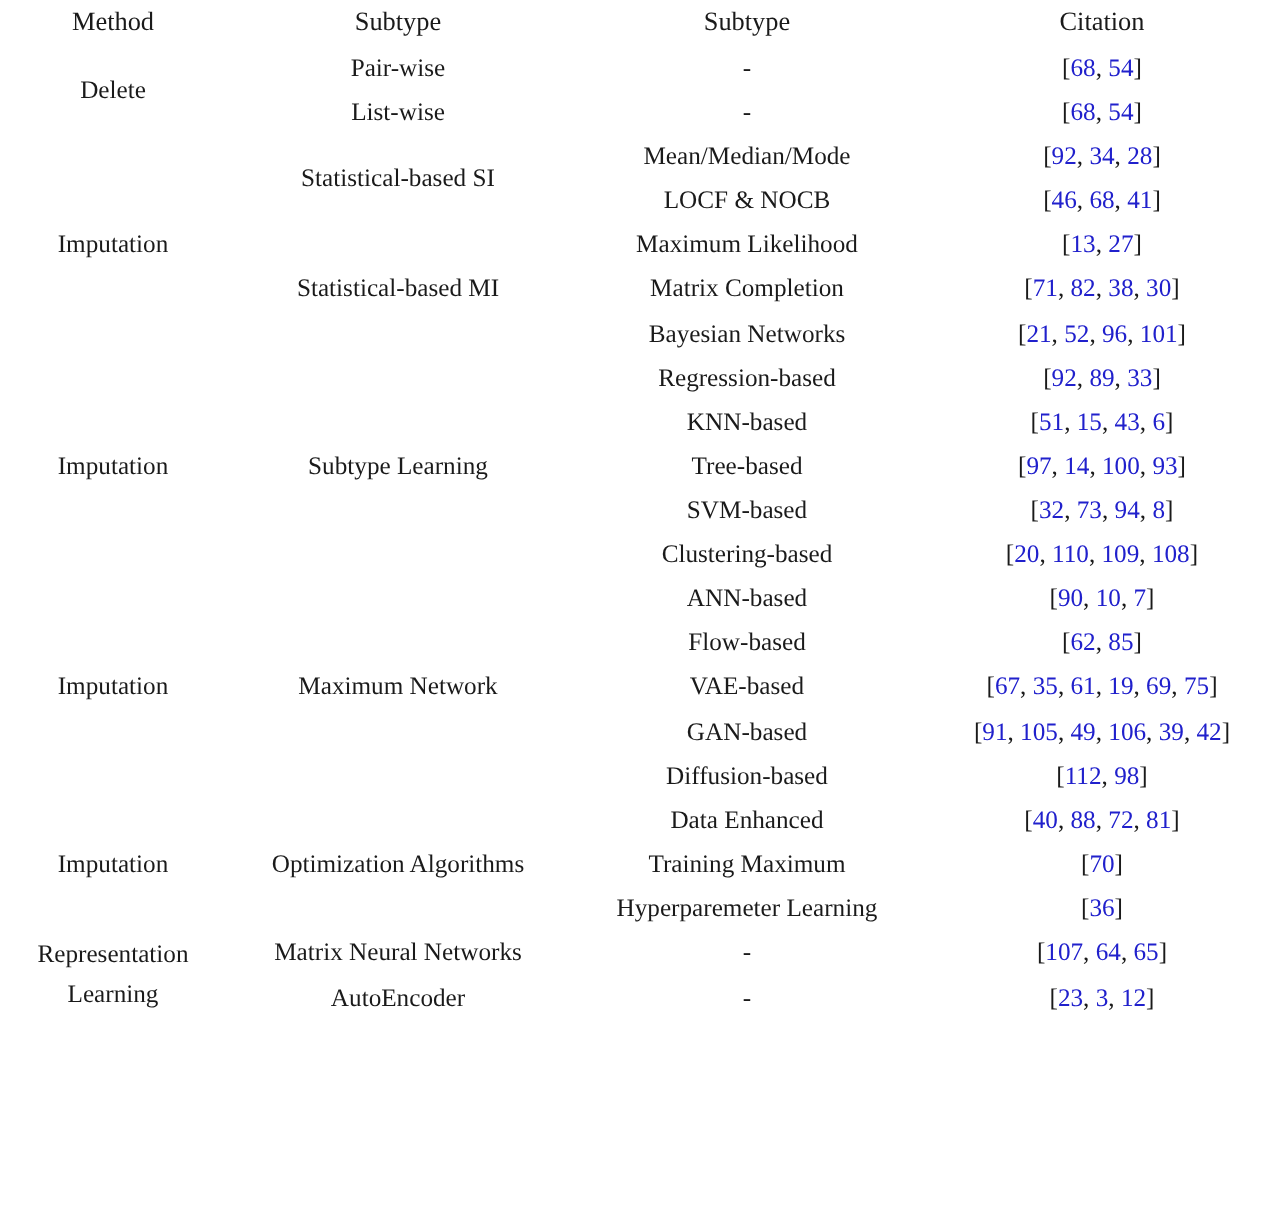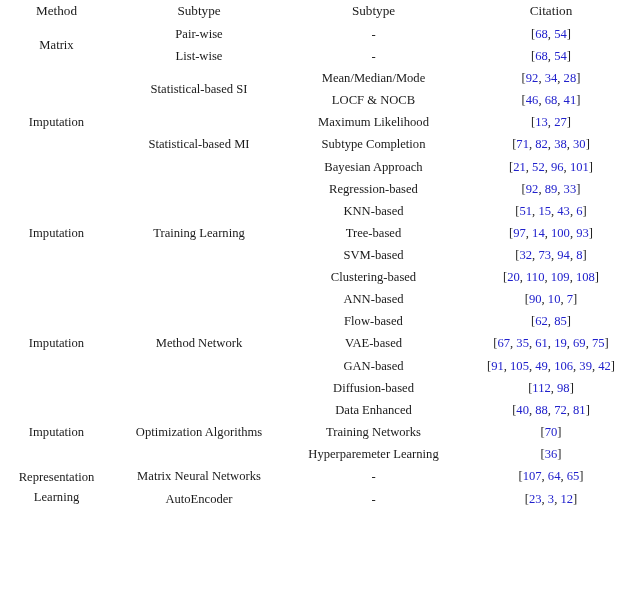--- a/index.html
+++ b/index.html
@@ -84,21 +84,21 @@
         <col class="c4">
     </colgroup>
     <tbody id="table-body">
         <tr>
           <td class="hdr hr-top-outer hr-bot-dbl vl-outer-l vl-dbl-r">Method</td>
           <td class="hdr hr-top-outer hr-bot-dbl vl-dbl-r">Subtype</td>
           <td class="hdr hr-top-outer hr-bot-dbl vl-dbl-r">Subtype</td>
           <td class="hdr hr-top-outer hr-bot-dbl vl-outer-r">Citation</td>
         </tr>
         <tr>
-          <td rowspan="2" class="rowlabel vl-outer-l vl-dbl-r hr-bot-dbl">Matrix</td>
+          <td rowspan="2" class="rowlabel vl-outer-l vl-dbl-r hr-bot-dbl">Delete</td>
           <td class="vl-dbl-r hr-bot-thin">Pair-wise</td>
           <td class="vl-dbl-r hr-bot-thin">-</td>
           <td class="cite vl-outer-r hr-bot-thin"><span class="brk">[</span>68<span class="sep">,</span> 54<span class="brk">]</span></td>
         </tr>
         <tr>
           <td class="vl-dbl-r hr-bot-dbl">List-wise</td>
           <td class="vl-dbl-r hr-bot-dbl">-</td>
           <td class="cite vl-outer-r hr-bot-dbl"><span class="brk">[</span>68<span class="sep">,</span> 54<span class="brk">]</span></td>
         </tr>
         <tr>
@@ -110,30 +110,30 @@
         <tr>
           <td class="vl-dbl-r hr-bot-thin">LOCF &amp; NOCB</td>
           <td class="cite vl-outer-r hr-bot-thin"><span class="brk">[</span>46<span class="sep">,</span> 68<span class="sep">,</span> 41<span class="brk">]</span></td>
         </tr>
         <tr>
           <td rowspan="3" class="rowlabel vl-dbl-r hr-bot-thin">Statistical-based MI</td>
           <td class="vl-dbl-r hr-bot-thin">Maximum Likelihood</td>
           <td class="cite vl-outer-r hr-bot-thin"><span class="brk">[</span>13<span class="sep">,</span> 27<span class="brk">]</span></td>
         </tr>
         <tr>
-          <td class="vl-dbl-r hr-bot-thin">Subtype Completion</td>
+          <td class="vl-dbl-r hr-bot-thin">Matrix Completion</td>
           <td class="cite vl-outer-r hr-bot-thin"><span class="brk">[</span>71<span class="sep">,</span> 82<span class="sep">,</span> 38<span class="sep">,</span> 30<span class="brk">]</span></td>
         </tr>
         <tr>
-          <td class="vl-dbl-r hr-bot-dbl">Bayesian Approach</td>
+          <td class="vl-dbl-r hr-bot-dbl">Bayesian Networks</td>
           <td class="cite vl-outer-r hr-bot-dbl"><span class="brk">[</span>21<span class="sep">,</span> 52<span class="sep">,</span> 96<span class="sep">,</span> 101<span class="brk">]</span></td>
         </tr>
         <tr>
           <td rowspan="5" class="rowlabel vl-outer-l vl-dbl-r hr-bot-dbl">Imputation</td>
-          <td rowspan="5" class="rowlabel vl-dbl-r hr-bot-thin">Training Learning</td>
+          <td rowspan="5" class="rowlabel vl-dbl-r hr-bot-thin">Subtype Learning</td>
           <td class="vl-dbl-r hr-bot-thin">Regression-based</td>
           <td class="cite vl-outer-r hr-bot-thin"><span class="brk">[</span>92<span class="sep">,</span> 89<span class="sep">,</span> 33<span class="brk">]</span></td>
         </tr>
         <tr>
           <td class="vl-dbl-r hr-bot-thin">KNN-based</td>
           <td class="cite vl-outer-r hr-bot-thin"><span class="brk">[</span>51<span class="sep">,</span> 15<span class="sep">,</span> 43<span class="sep">,</span> 6<span class="brk">]</span></td>
         </tr>
         <tr>
           <td class="vl-dbl-r hr-bot-thin">Tree-based</td>
           <td class="cite vl-outer-r hr-bot-thin"><span class="brk">[</span>97<span class="sep">,</span> 14<span class="sep">,</span> 100<span class="sep">,</span> 93<span class="brk">]</span></td>
@@ -141,21 +141,21 @@
         <tr>
           <td class="vl-dbl-r hr-bot-thin">SVM-based</td>
           <td class="cite vl-outer-r hr-bot-thin"><span class="brk">[</span>32<span class="sep">,</span> 73<span class="sep">,</span> 94<span class="sep">,</span> 8<span class="brk">]</span></td>
         </tr>
         <tr>
           <td class="vl-dbl-r hr-bot-dbl">Clustering-based</td>
           <td class="cite vl-outer-r hr-bot-dbl"><span class="brk">[</span>20<span class="sep">,</span> 110<span class="sep">,</span> 109<span class="sep">,</span> 108<span class="brk">]</span></td>
         </tr>
         <tr>
           <td rowspan="5" class="rowlabel vl-outer-l vl-dbl-r hr-bot-dbl">Imputation</td>
-          <td rowspan="5" class="rowlabel vl-dbl-r hr-bot-thin">Method Network</td>
+          <td rowspan="5" class="rowlabel vl-dbl-r hr-bot-thin">Maximum Network</td>
           <td class="vl-dbl-r hr-bot-thin">ANN-based</td>
           <td class="cite vl-outer-r hr-bot-thin"><span class="brk">[</span>90<span class="sep">,</span> 10<span class="sep">,</span> 7<span class="brk">]</span></td>
         </tr>
         <tr>
           <td class="vl-dbl-r hr-bot-thin">Flow-based</td>
           <td class="cite vl-outer-r hr-bot-thin"><span class="brk">[</span>62<span class="sep">,</span> 85<span class="brk">]</span></td>
         </tr>
         <tr>
           <td class="vl-dbl-r hr-bot-thin">VAE-based</td>
           <td class="cite vl-outer-r hr-bot-thin"><span class="brk">[</span>67<span class="sep">,</span> 35<span class="sep">,</span> 61<span class="sep">,</span> 19<span class="sep">,</span> 69<span class="sep">,</span> 75<span class="brk">]</span></td>
@@ -168,21 +168,21 @@
           <td class="vl-dbl-r hr-bot-dbl">Diffusion-based</td>
           <td class="cite vl-outer-r hr-bot-dbl"><span class="brk">[</span>112<span class="sep">,</span> 98<span class="brk">]</span></td>
         </tr>
         <tr>
           <td rowspan="3" class="rowlabel vl-outer-l vl-dbl-r hr-bot-dbl">Imputation</td>
           <td rowspan="3" class="rowlabel vl-dbl-r hr-bot-thin">Optimization Algorithms</td>
           <td class="vl-dbl-r hr-bot-thin">Data Enhanced</td>
           <td class="cite vl-outer-r hr-bot-thin"><span class="brk">[</span>40<span class="sep">,</span> 88<span class="sep">,</span> 72<span class="sep">,</span> 81<span class="brk">]</span></td>
         </tr>
         <tr>
-          <td class="vl-dbl-r hr-bot-thin">Training Networks</td>
+          <td class="vl-dbl-r hr-bot-thin">Training Maximum</td>
           <td class="cite vl-outer-r hr-bot-thin"><span class="brk">[</span>70<span class="brk">]</span></td>
         </tr>
         <tr>
           <td class="vl-dbl-r hr-bot-dbl">Hyperparemeter Learning</td>
           <td class="cite vl-outer-r hr-bot-dbl"><span class="brk">[</span>36<span class="brk">]</span></td>
         </tr>
         <tr>
           <td rowspan="2" class="rowlabel vl-outer-l vl-dbl-r hr-bot-outer">
             <div class="two-line">Representation</div>
             <div class="two-line">Learning</div>

